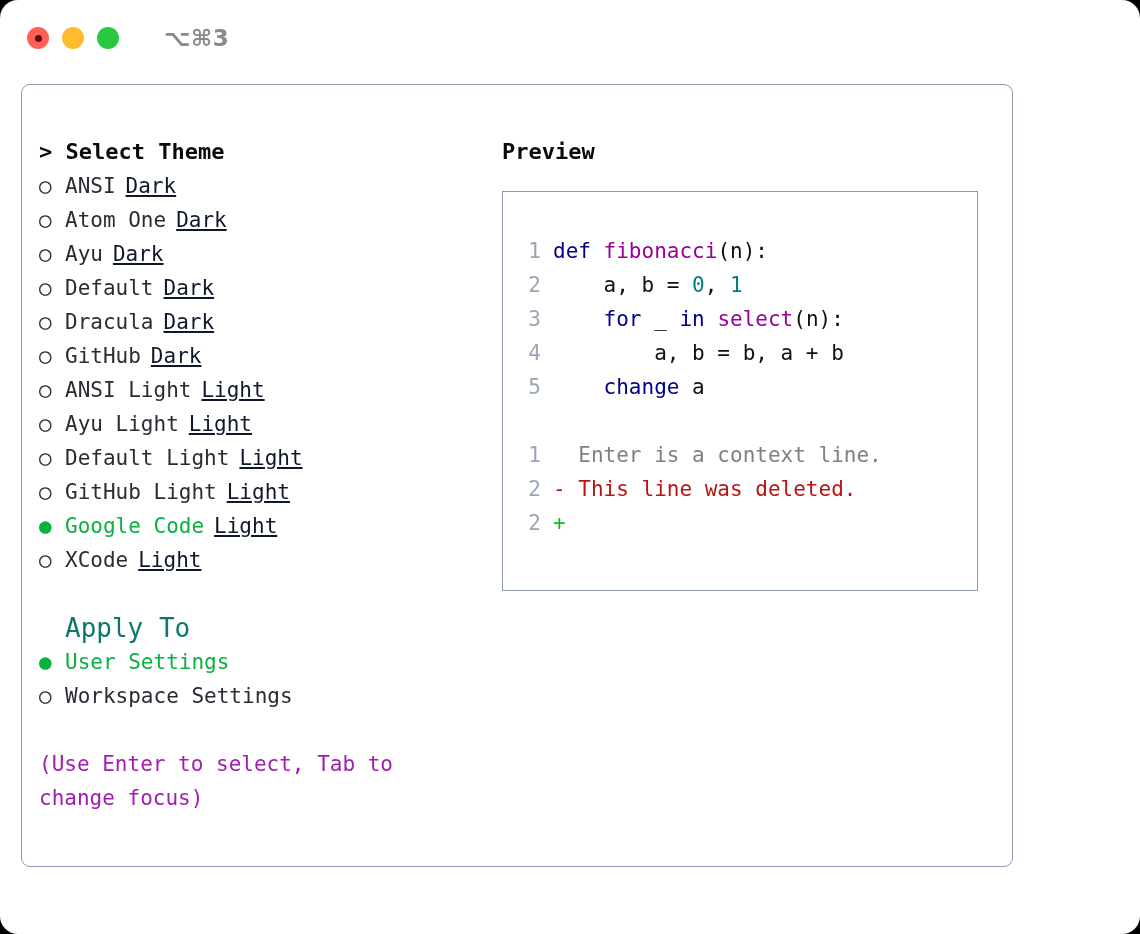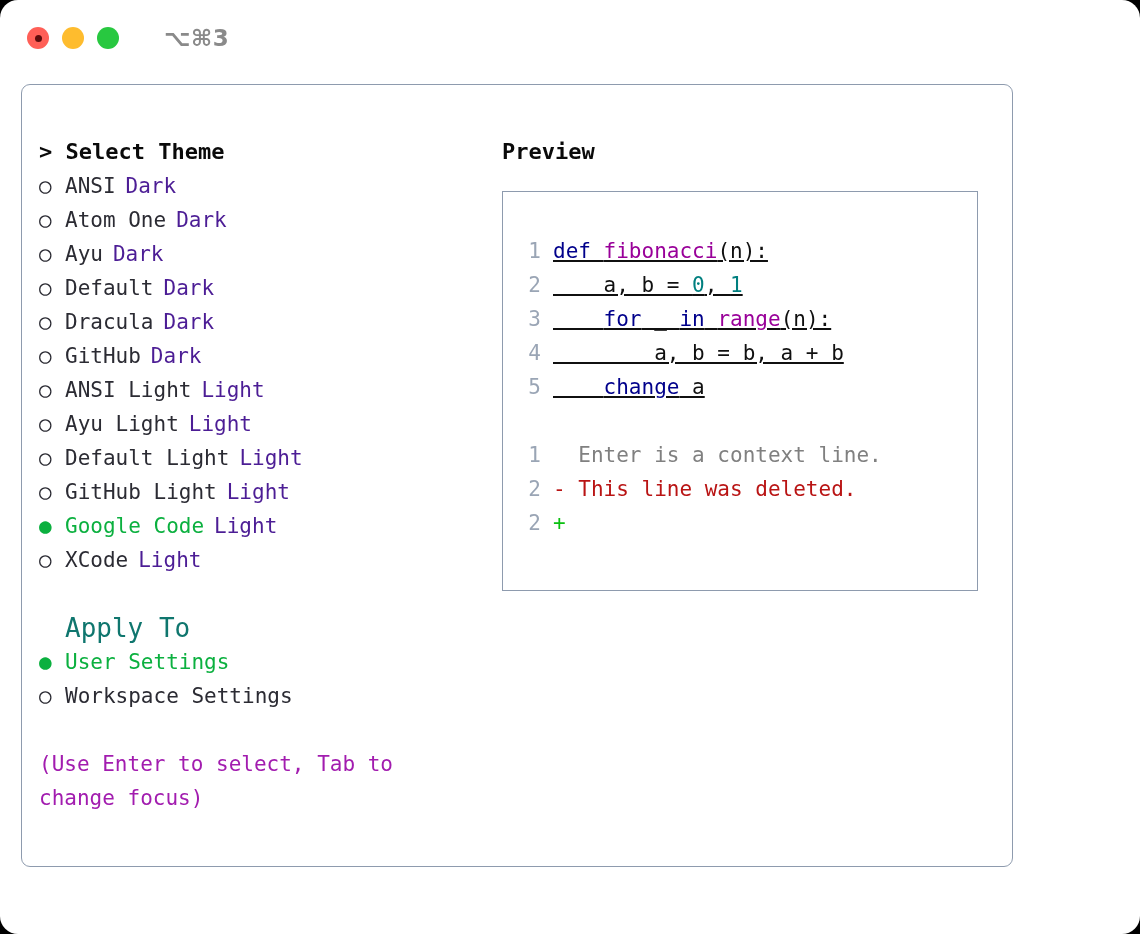--- a/index.html
+++ b/index.html
@@ -117,22 +117,23 @@
   .opt-marker.sel {
     color: #0bb03f;
   }
   .opt-label {
     color: #2b2b33;
   }
   .opt-row.selected .opt-label {
     color: #0bb03f;
   }
   .opt-cat {
-    color: #4c1d95;
+    color: #0f172a;
     margin-left: 10px;
+    text-decoration: underline;
   }
   .spacer-block {
     height: 34px;
   }
   .apply-header {
     display: flex;
     align-items: center;
     font-size: 26px;
     line-height: 34px;
     color: #0f766e;
@@ -184,21 +185,21 @@
     font-family: "DejaVu Sans Mono", "Liberation Mono", monospace;
   }
   .ln {
     display: inline-block;
     width: 28px;
     flex: 0 0 28px;
     text-align: right;
     color: #9aa5b5;
     margin-right: 12px;
   }
-  .code-text { color: #101010; text-decoration: underline; }
+  .code-text { color: #101010; }
   .tok-kw    { color: #00008b; }
   .tok-fn    { color: #990099; }
   .tok-num   { color: #007f7f; }
   .tok-plain { color: #101010; }
   .diff-gap { height: 34px; }
   .diff-ctx { color: #808080; }
   .diff-del { color: #b91414; }
   .diff-add { color: #0ac010; }
 </style>
 </head>
@@ -251,21 +252,21 @@
         <div class="hint">(Use Enter to select, Tab to change focus)</div>
       </div>
 
       <div class="right-col">
         <div class="preview-title">Preview</div>
         <div class="preview-box">
           <div class="code-area">
             <div id="code-block">
                 <div class="code-line"><span class="ln">1</span><span class="code-text"><span class="tok-kw">def </span><span class="tok-fn">fibonacci</span><span class="tok-plain">(n):</span></span></div>
                 <div class="code-line"><span class="ln">2</span><span class="code-text"><span class="tok-plain">    a, b = </span><span class="tok-num">0</span><span class="tok-plain">, </span><span class="tok-num">1</span></span></div>
-                <div class="code-line"><span class="ln">3</span><span class="code-text"><span class="tok-plain">    </span><span class="tok-kw">for</span><span class="tok-plain"> _ </span><span class="tok-kw">in</span><span class="tok-plain"> </span><span class="tok-fn">range</span><span class="tok-plain">(n):</span></span></div>
+                <div class="code-line"><span class="ln">3</span><span class="code-text"><span class="tok-plain">    </span><span class="tok-kw">for</span><span class="tok-plain"> _ </span><span class="tok-kw">in</span><span class="tok-plain"> </span><span class="tok-fn">select</span><span class="tok-plain">(n):</span></span></div>
                 <div class="code-line"><span class="ln">4</span><span class="code-text"><span class="tok-plain">        a, b = b, a + b</span></span></div>
                 <div class="code-line"><span class="ln">5</span><span class="code-text"><span class="tok-plain">    </span><span class="tok-kw">change</span><span class="tok-plain"> a</span></span></div>
               </div>
             <div class="diff-gap"></div>
             <div id="diff-block">
                 <div class="code-line"><span class="ln">1</span><span class="diff-ctx"> </span><span class="diff-ctx"> Enter is a context line.</span></div>
                 <div class="code-line"><span class="ln">2</span><span class="diff-del">-</span><span class="diff-del"> This line was deleted.</span></div>
                 <div class="code-line"><span class="ln">2</span><span class="diff-add">+</span></div>
               </div>
           </div>

